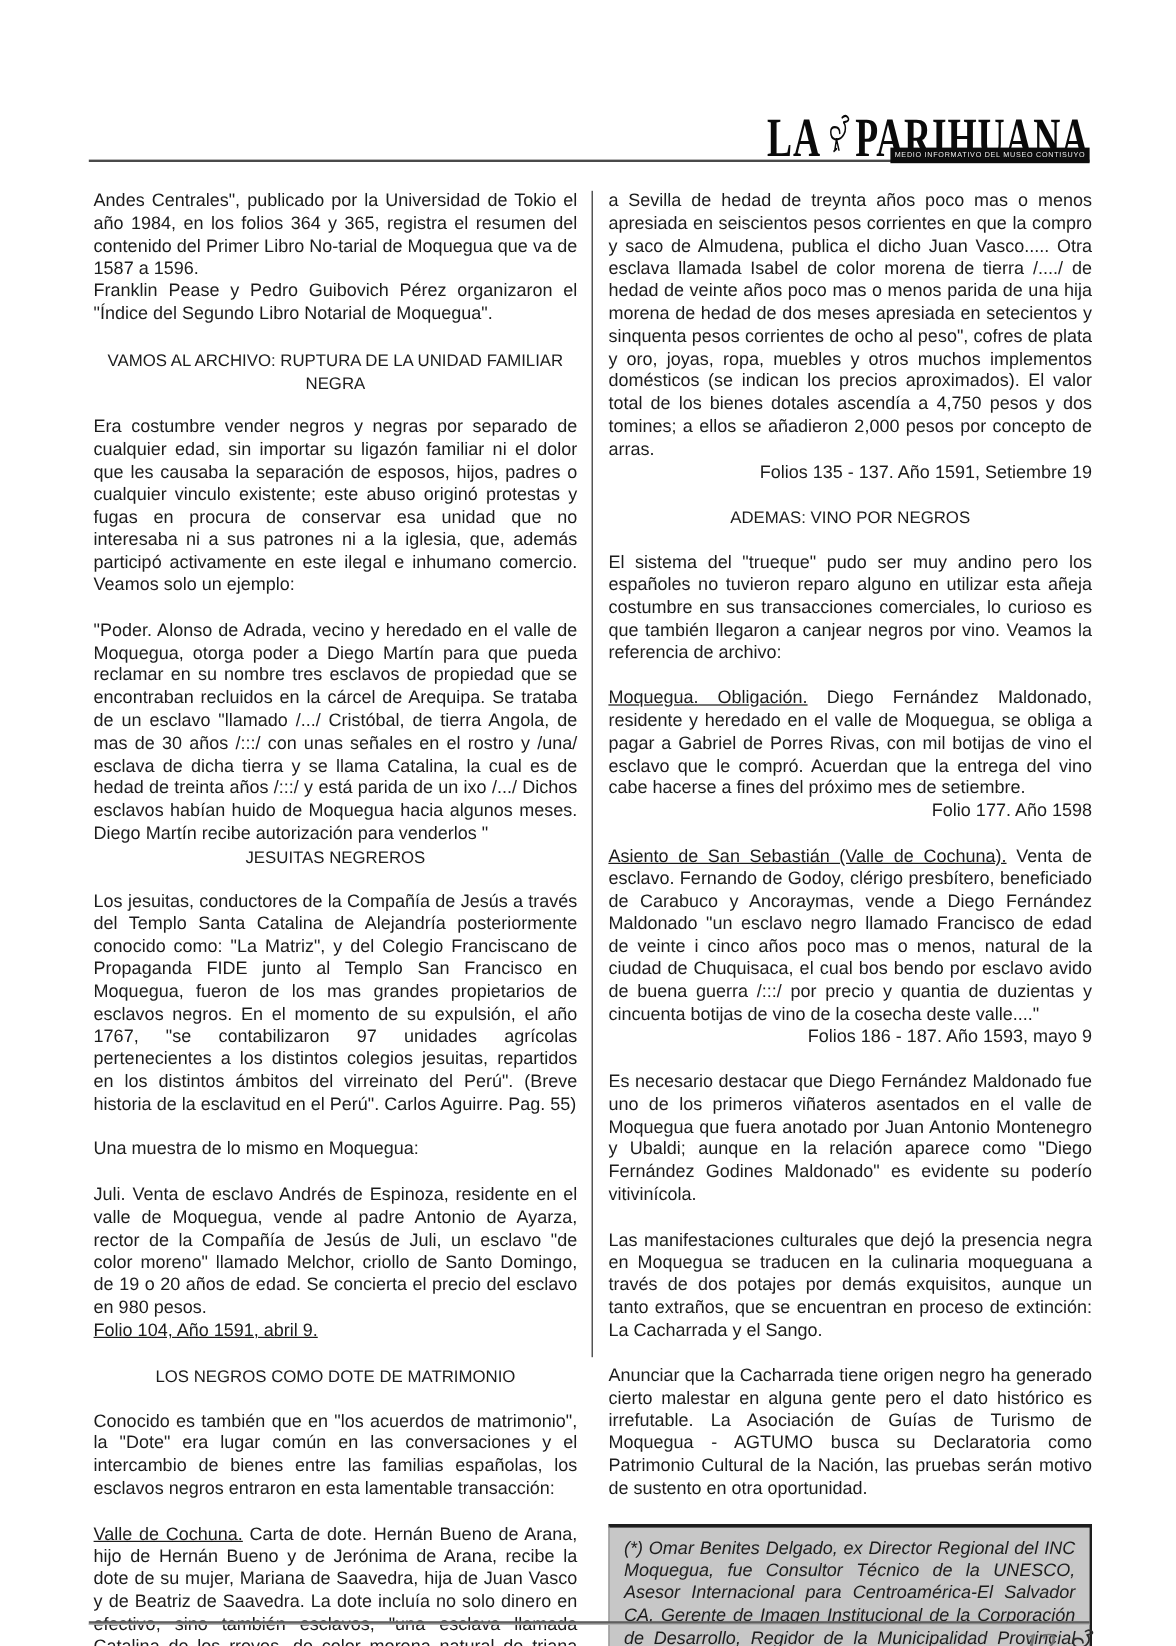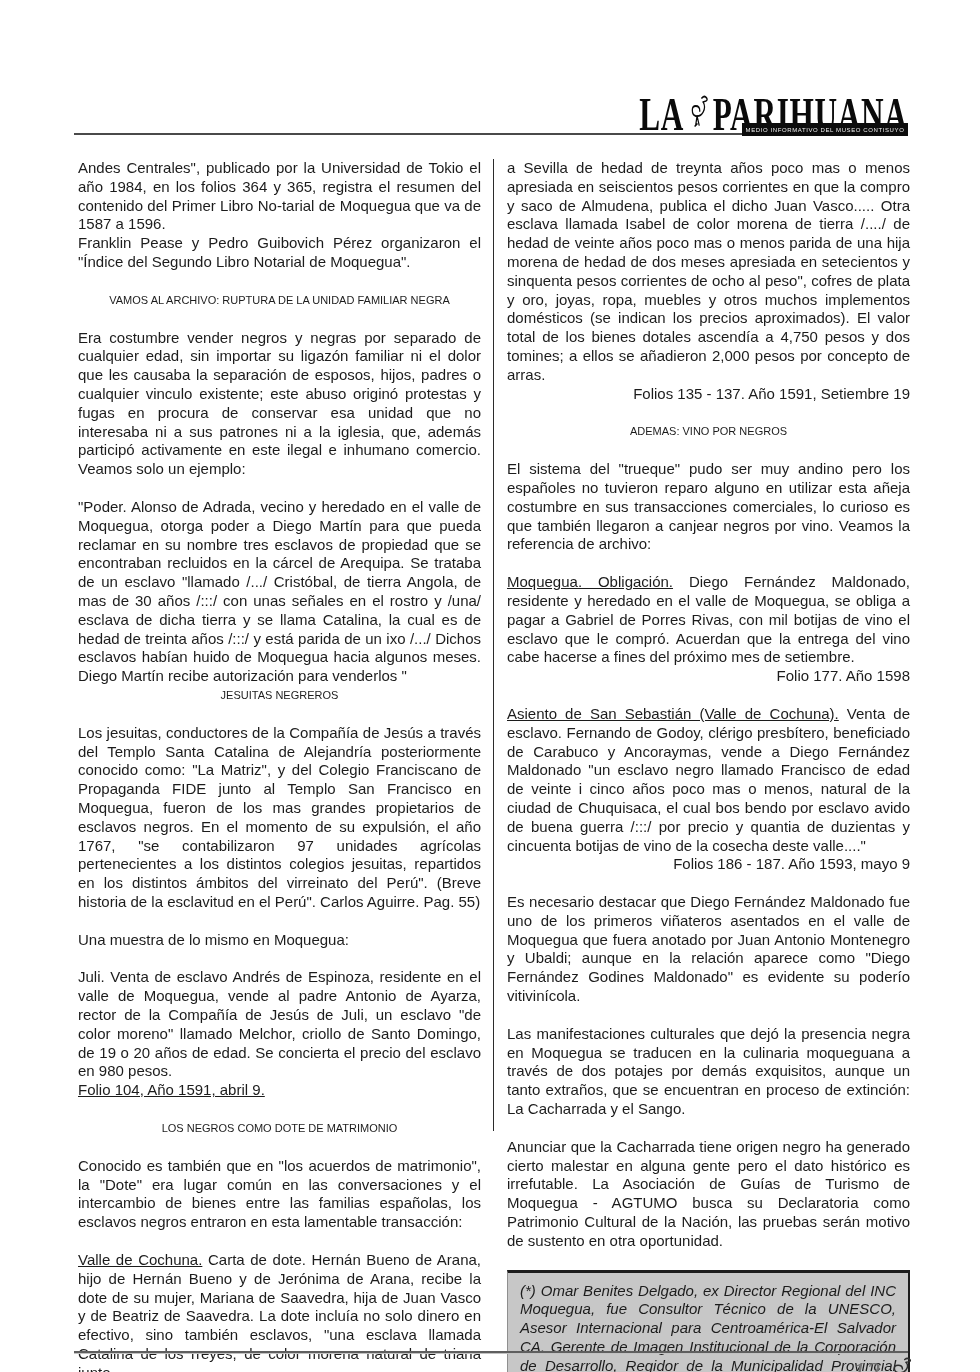--- a/index.html
+++ b/index.html
@@ -44,21 +44,21 @@
     font-size:15px; line-height:18.8px;
   }
   .col { flex:1 1 0; min-width:0; }
   .col-divider {
     position:absolute; top:119px; left:493px;
     width:1px; height:972px; background:#2b2b2b;
   }
   .col p { margin:0 0 19px; text-align:justify; }
   .col p.tight { margin-bottom:0; }
   .col h3 {
-    margin:0 0 19px; font-size:11px; font-weight:400;
+    margin:0 0 19px; font-size:14px; font-weight:400;
     text-align:center; line-height:18.8px;
   }
   .folio { margin:0 0 19px; text-align:right; }
   .folio-left { margin:0 0 19px; text-align:left;text-decoration:underline; }
   .u { text-decoration:underline; }
 
   
   .footnote-box {
     margin-top:3px;
     background:#c7c7c7;

